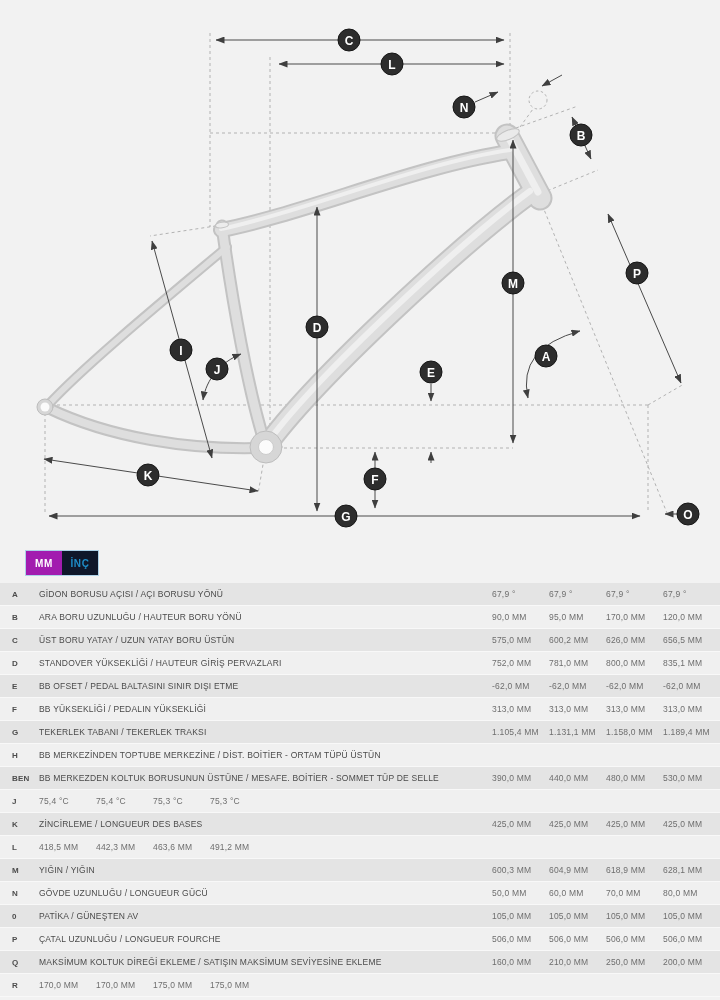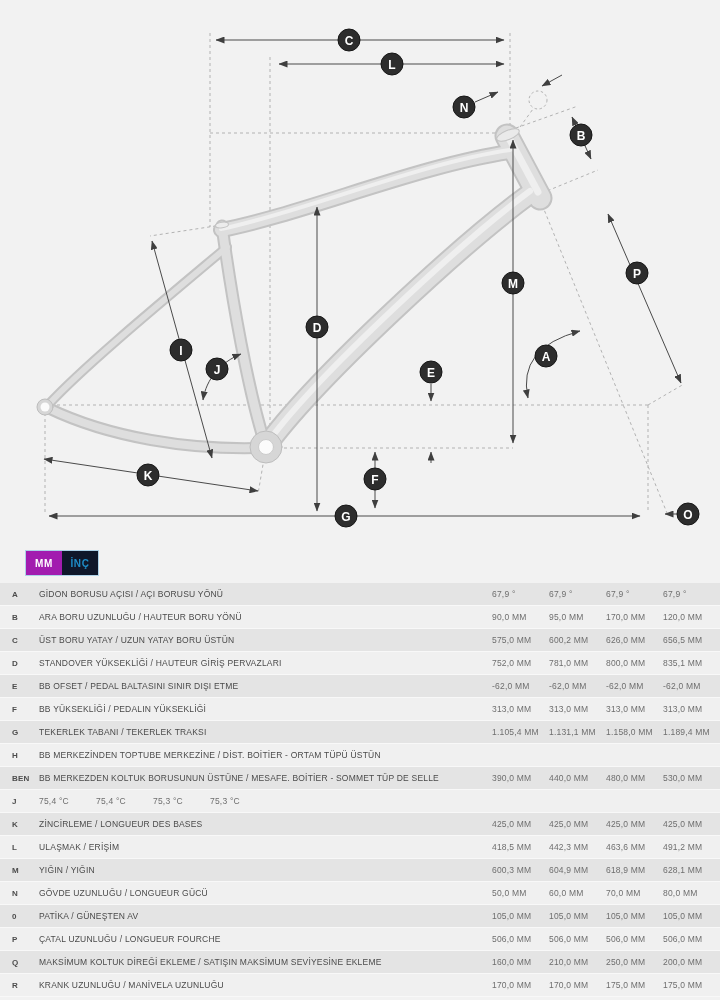--- a/index.html
+++ b/index.html
@@ -262,21 +262,20 @@
     <div class="row">
       <span class="letter">K</span>
       <span class="label">ZİNCİRLEME / LONGUEUR DES BASES</span>
       <span class="val">425,0 MM</span>
       <span class="val">425,0 MM</span>
       <span class="val">425,0 MM</span>
       <span class="val">425,0 MM</span>
     </div>
     <div class="row">
       <span class="letter">L</span>
-      <span class="label">ULAŞMAK / ERİŞİM</span>
       <span class="val">418,5 MM</span>
       <span class="val">442,3 MM</span>
       <span class="val">463,6 MM</span>
       <span class="val">491,2 MM</span>
     </div>
     <div class="row">
       <span class="letter">M</span>
       <span class="label">YIĞIN / YIĞIN</span>
       <span class="val">600,3 MM</span>
       <span class="val">604,9 MM</span>
@@ -310,21 +309,20 @@
     <div class="row">
       <span class="letter">Q</span>
       <span class="label">MAKSİMUM KOLTUK DİREĞİ EKLEME / SATIŞIN MAKSİMUM SEVİYESİNE EKLEME</span>
       <span class="val">160,0 MM</span>
       <span class="val">210,0 MM</span>
       <span class="val">250,0 MM</span>
       <span class="val">200,0 MM</span>
     </div>
     <div class="row">
       <span class="letter">R</span>
-      <span class="label">KRANK UZUNLUĞU / MANİVELA UZUNLUĞU</span>
       <span class="val">170,0 MM</span>
       <span class="val">170,0 MM</span>
       <span class="val">175,0 MM</span>
       <span class="val">175,0 MM</span>
     </div>
   </div>
 
 
 
 

